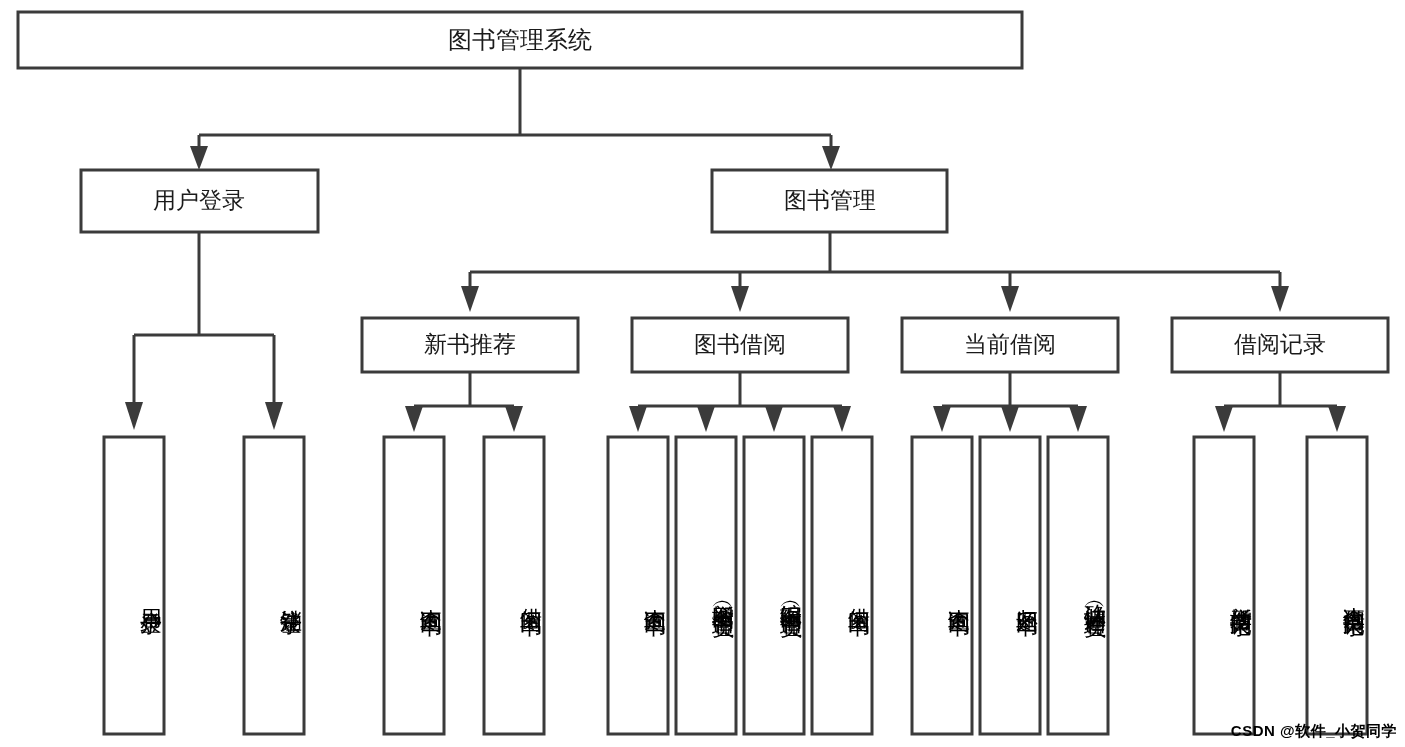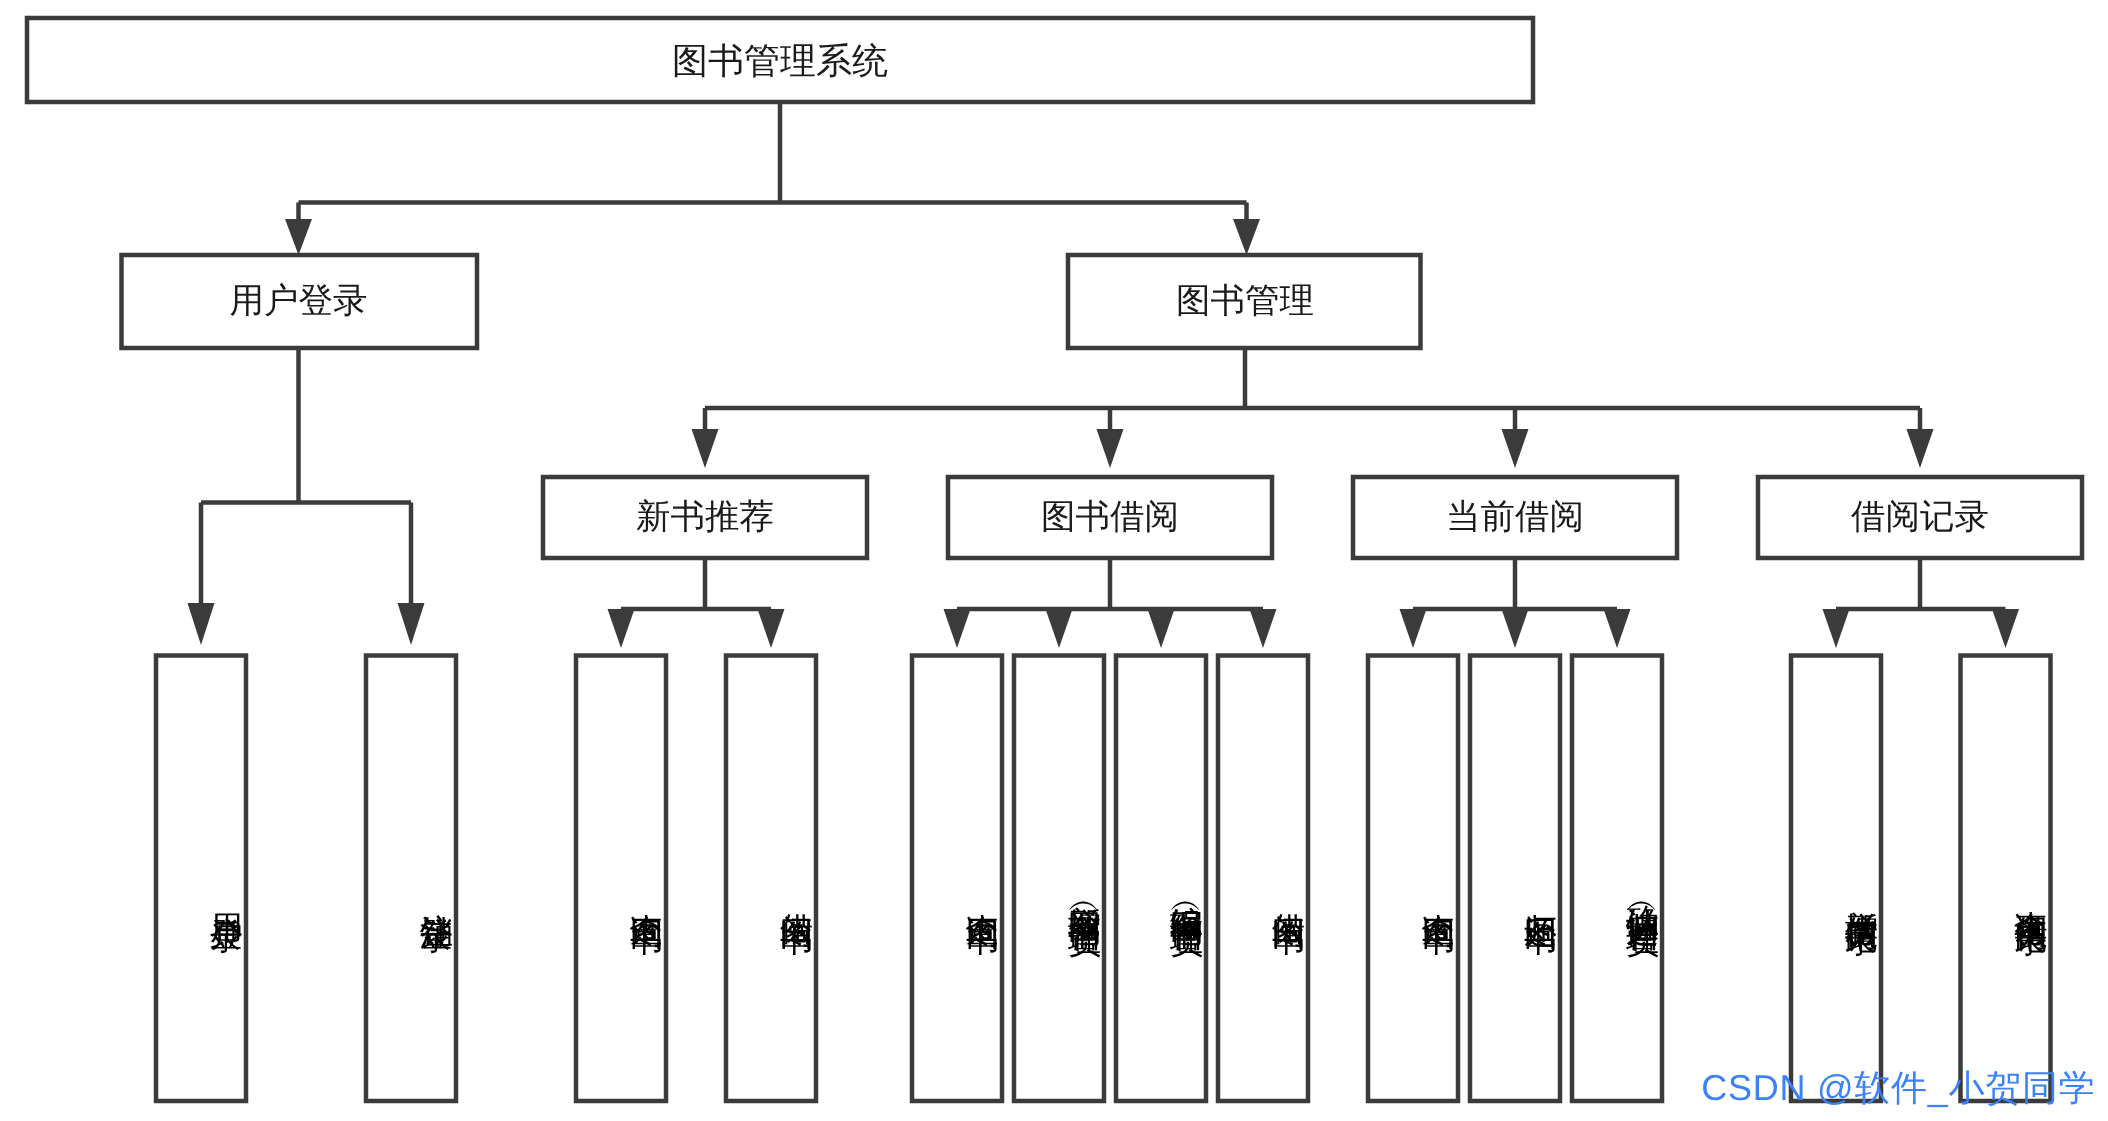--- a/index.html
+++ b/index.html
@@ -18,22 +18,22 @@
   .leaf-label{font-family:"Liberation Sans","DejaVu Sans",sans-serif;
               font-size:22px;fill:#1a1a1a;line-height:1.18;
               writing-mode:vertical-rl;text-orientation:upright;
               display:flex;align-items:flex-start;justify-content:center;
               width:100%;height:100%;box-sizing:border-box;
               padding-top:18px;letter-spacing:2px;white-space:nowrap;}
   .leaf-wrap{position:absolute;display:block;box-sizing:border-box;
              overflow:hidden;}
   .watermark{position:absolute;right:8px;bottom:6px;
              font-family:"Liberation Sans","DejaVu Sans",sans-serif;
-             font-size:24px;color:#3b82f6;white-space:nowrap;
-             letter-spacing:0.5px;}
+             font-size:15px;color:#000000;white-space:nowrap;
+             letter-spacing:0.5px;font-weight:bold;}
 </style>
 </head>
 <body>
 
 <svg id="diagram" viewBox="0 0 1405 747">
 
   <rect class="node-box" x="18" y="12" width="1004" height="56"></rect>
   <text class="node-label-root" x="520" y="42">图书管理系统</text>
 
   <path class="connector" d="M 520 68 L 520 135"></path>

